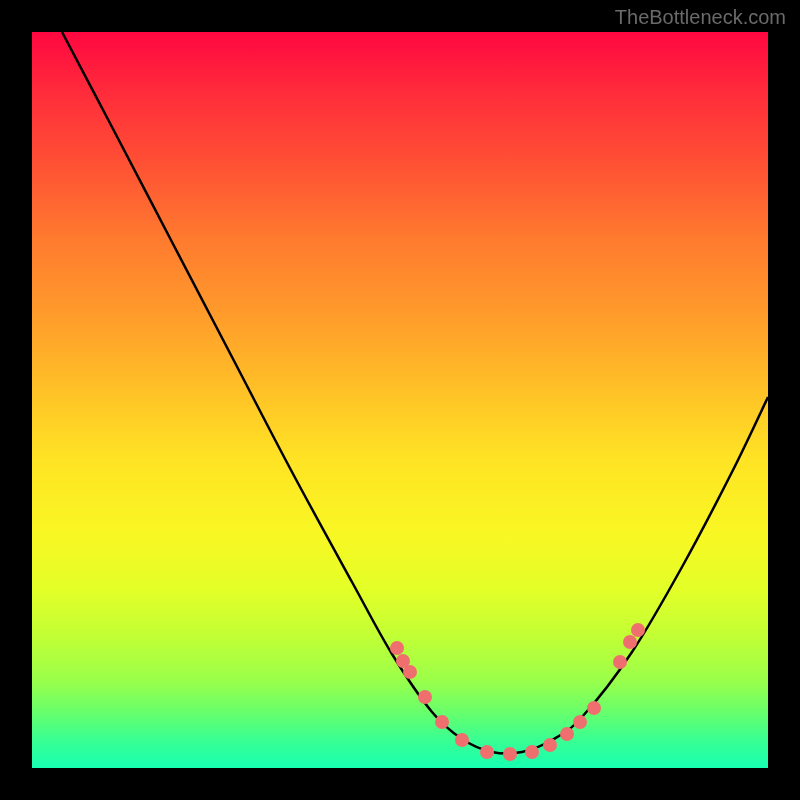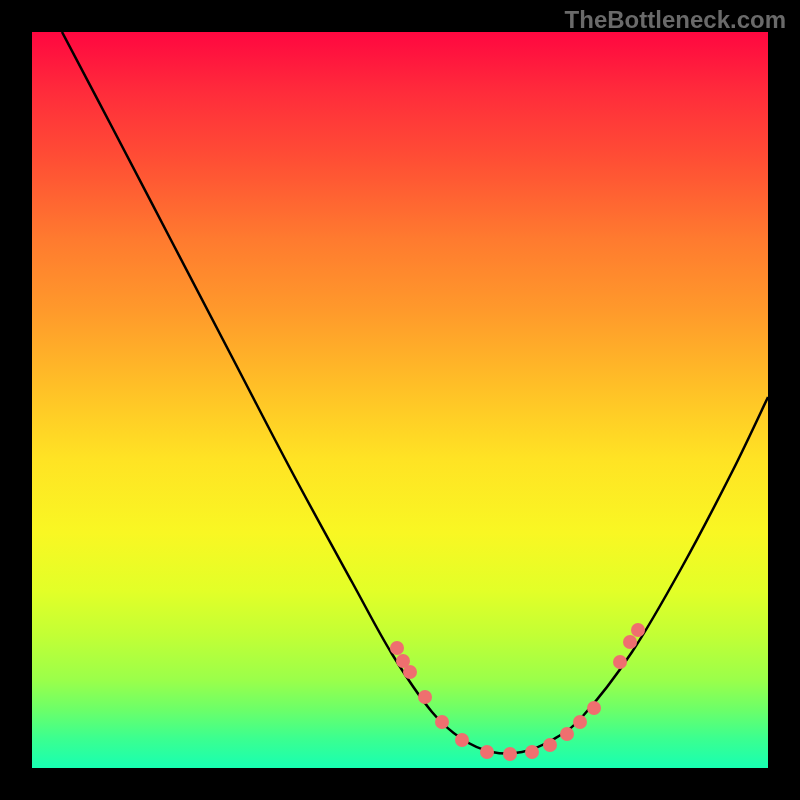--- a/index.html
+++ b/index.html
@@ -9,22 +9,22 @@
     background: #000;
     font-family: Arial, sans-serif;
     overflow: hidden;
     position: relative;
   }
   .watermark {
     position: absolute;
     top: 6px;
     right: 14px;
     color: #6a6a6a;
-    font-size: 24px;
-    font-weight: bold;
+    font-size: 20px;
+    font-weight: normal;
     z-index: 10;
   }
   .plot-area {
     position: absolute;
     left: 32px;
     top: 32px;
     width: 736px;
     height: 736px;
     overflow: hidden;
   }

